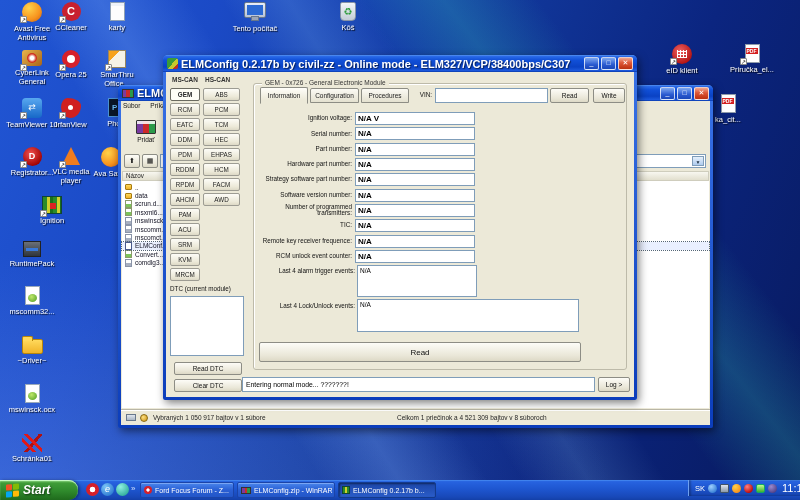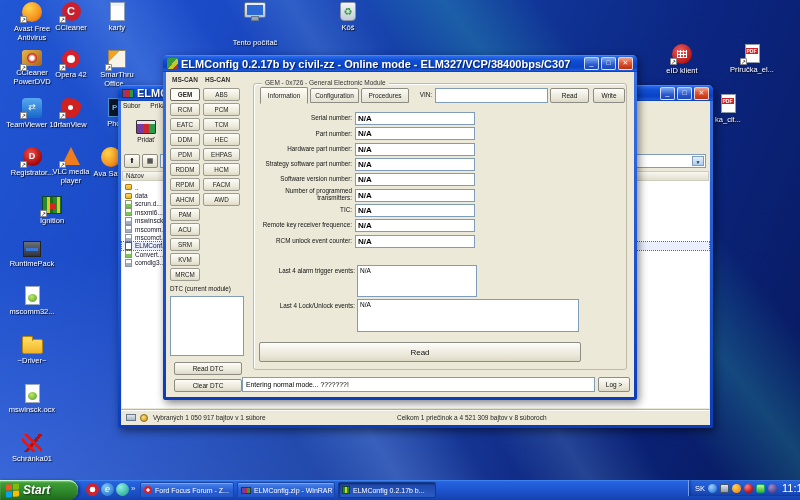--- a/index.html
+++ b/index.html
@@ -169,35 +169,35 @@
     <div class="ic ic-ccleaner"></div>
       <i class="sca"></i>
     <div class="dlabel">CCleaner</div>
   </div>
   <div class="dicon" style="left:91px;top:2px">
     <div class="ic ic-doc"></div>
     <div class="dlabel">karty</div>
   </div>
   <div class="dicon" style="left:229px;top:2px">
     <div class="ic ic-computer"></div>
-    <div class="dlabel" style="margin-top:20px">Tento počítač</div>
+    <div class="dlabel" style="margin-top:6px">Tento počítač</div>
   </div>
   <div class="dicon" style="left:322px;top:2px">
     <div class="ic ic-trash"></div>
     <div class="dlabel">Kôš</div>
   </div>
   <div class="dicon" style="left:6px;top:50px">
     <div class="ic ic-powerdvd"></div>
       <i class="sca"></i>
-    <div class="dlabel">CCleaner PowerDVD</div>
+    <div class="dlabel">CyberLink General</div>
   </div>
   <div class="dicon" style="left:45px;top:50px">
     <div class="ic ic-opera"></div>
       <i class="sca"></i>
-    <div class="dlabel">Opera 42</div>
+    <div class="dlabel">Opera 25</div>
   </div>
   <div class="dicon" style="left:91px;top:50px">
     <div class="ic ic-smarthru"></div>
       <i class="sca"></i>
     <div class="dlabel">SmarThru Office...</div>
   </div>
   <div class="dicon" style="left:6px;top:98px">
     <div class="ic ic-teamviewer"></div>
       <i class="sca"></i>
     <div class="dlabel">TeamViewer 10</div>
@@ -430,20 +430,24 @@
       <div class="tab selected" style="left:94px;top:15px;width:48px;height:17px">Information</div>
       <div class="tab" style="left:144px;top:16px;width:49px;height:15px">Configuration</div>
       <div class="tab" style="left:195px;top:16px;width:48px;height:15px">Procedures</div>
       <div class="slabel" style="left:244px;top:20px;width:22px">VIN:</div>
       <div class="tbox" style="position:absolute;left:269px;top:16px;width:113px;height:15px"></div>
       <div class="xbtn" style="position:absolute;left:384px;top:16px;width:39px;height:15px">Read</div>
       <div class="xbtn" style="position:absolute;left:427px;top:16px;width:32px;height:15px">Write</div>
 
       <div class="fieldcol" style="left:89px;top:39px">
 
+          <div class="frow">
+            <span class="flabel">Ignition voltage:</span>
+            <span class="fval">N/A V</span>
+          </div>
 
           <div class="frow">
             <span class="flabel">Serial number:</span>
             <span class="fval">N/A</span>
           </div>
 
           <div class="frow">
             <span class="flabel">Part number:</span>
             <span class="fval">N/A</span>
           </div>

